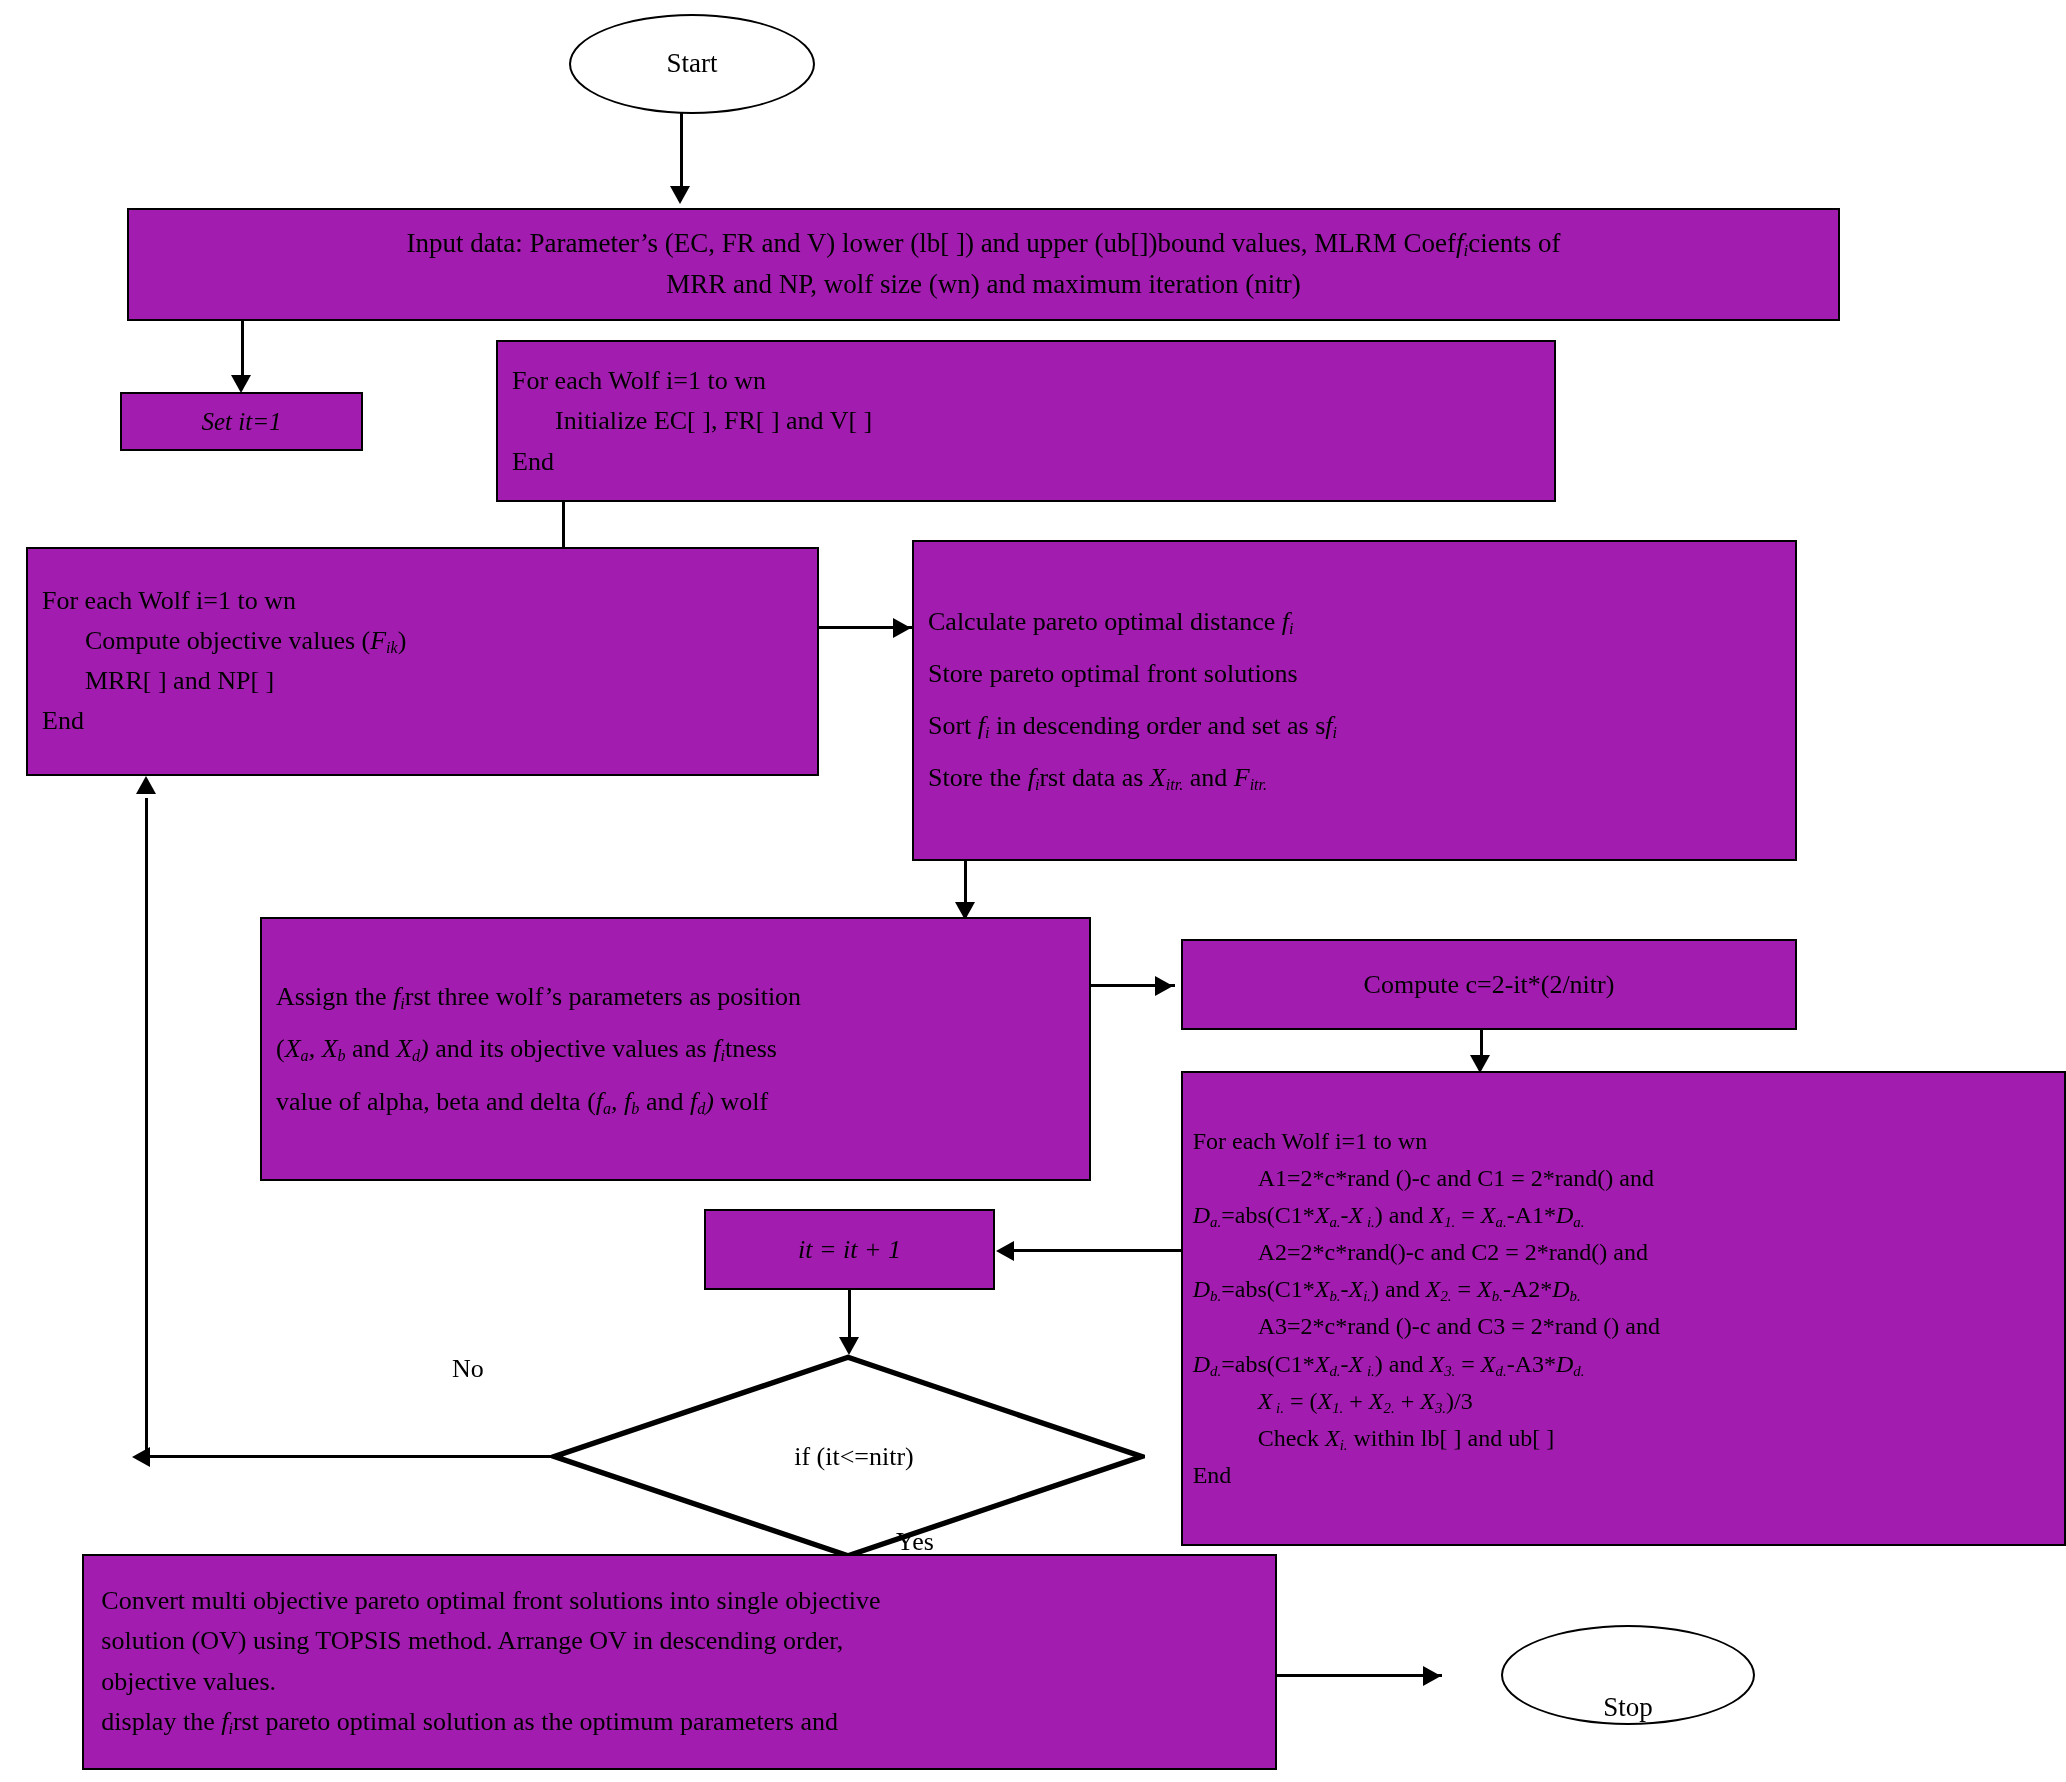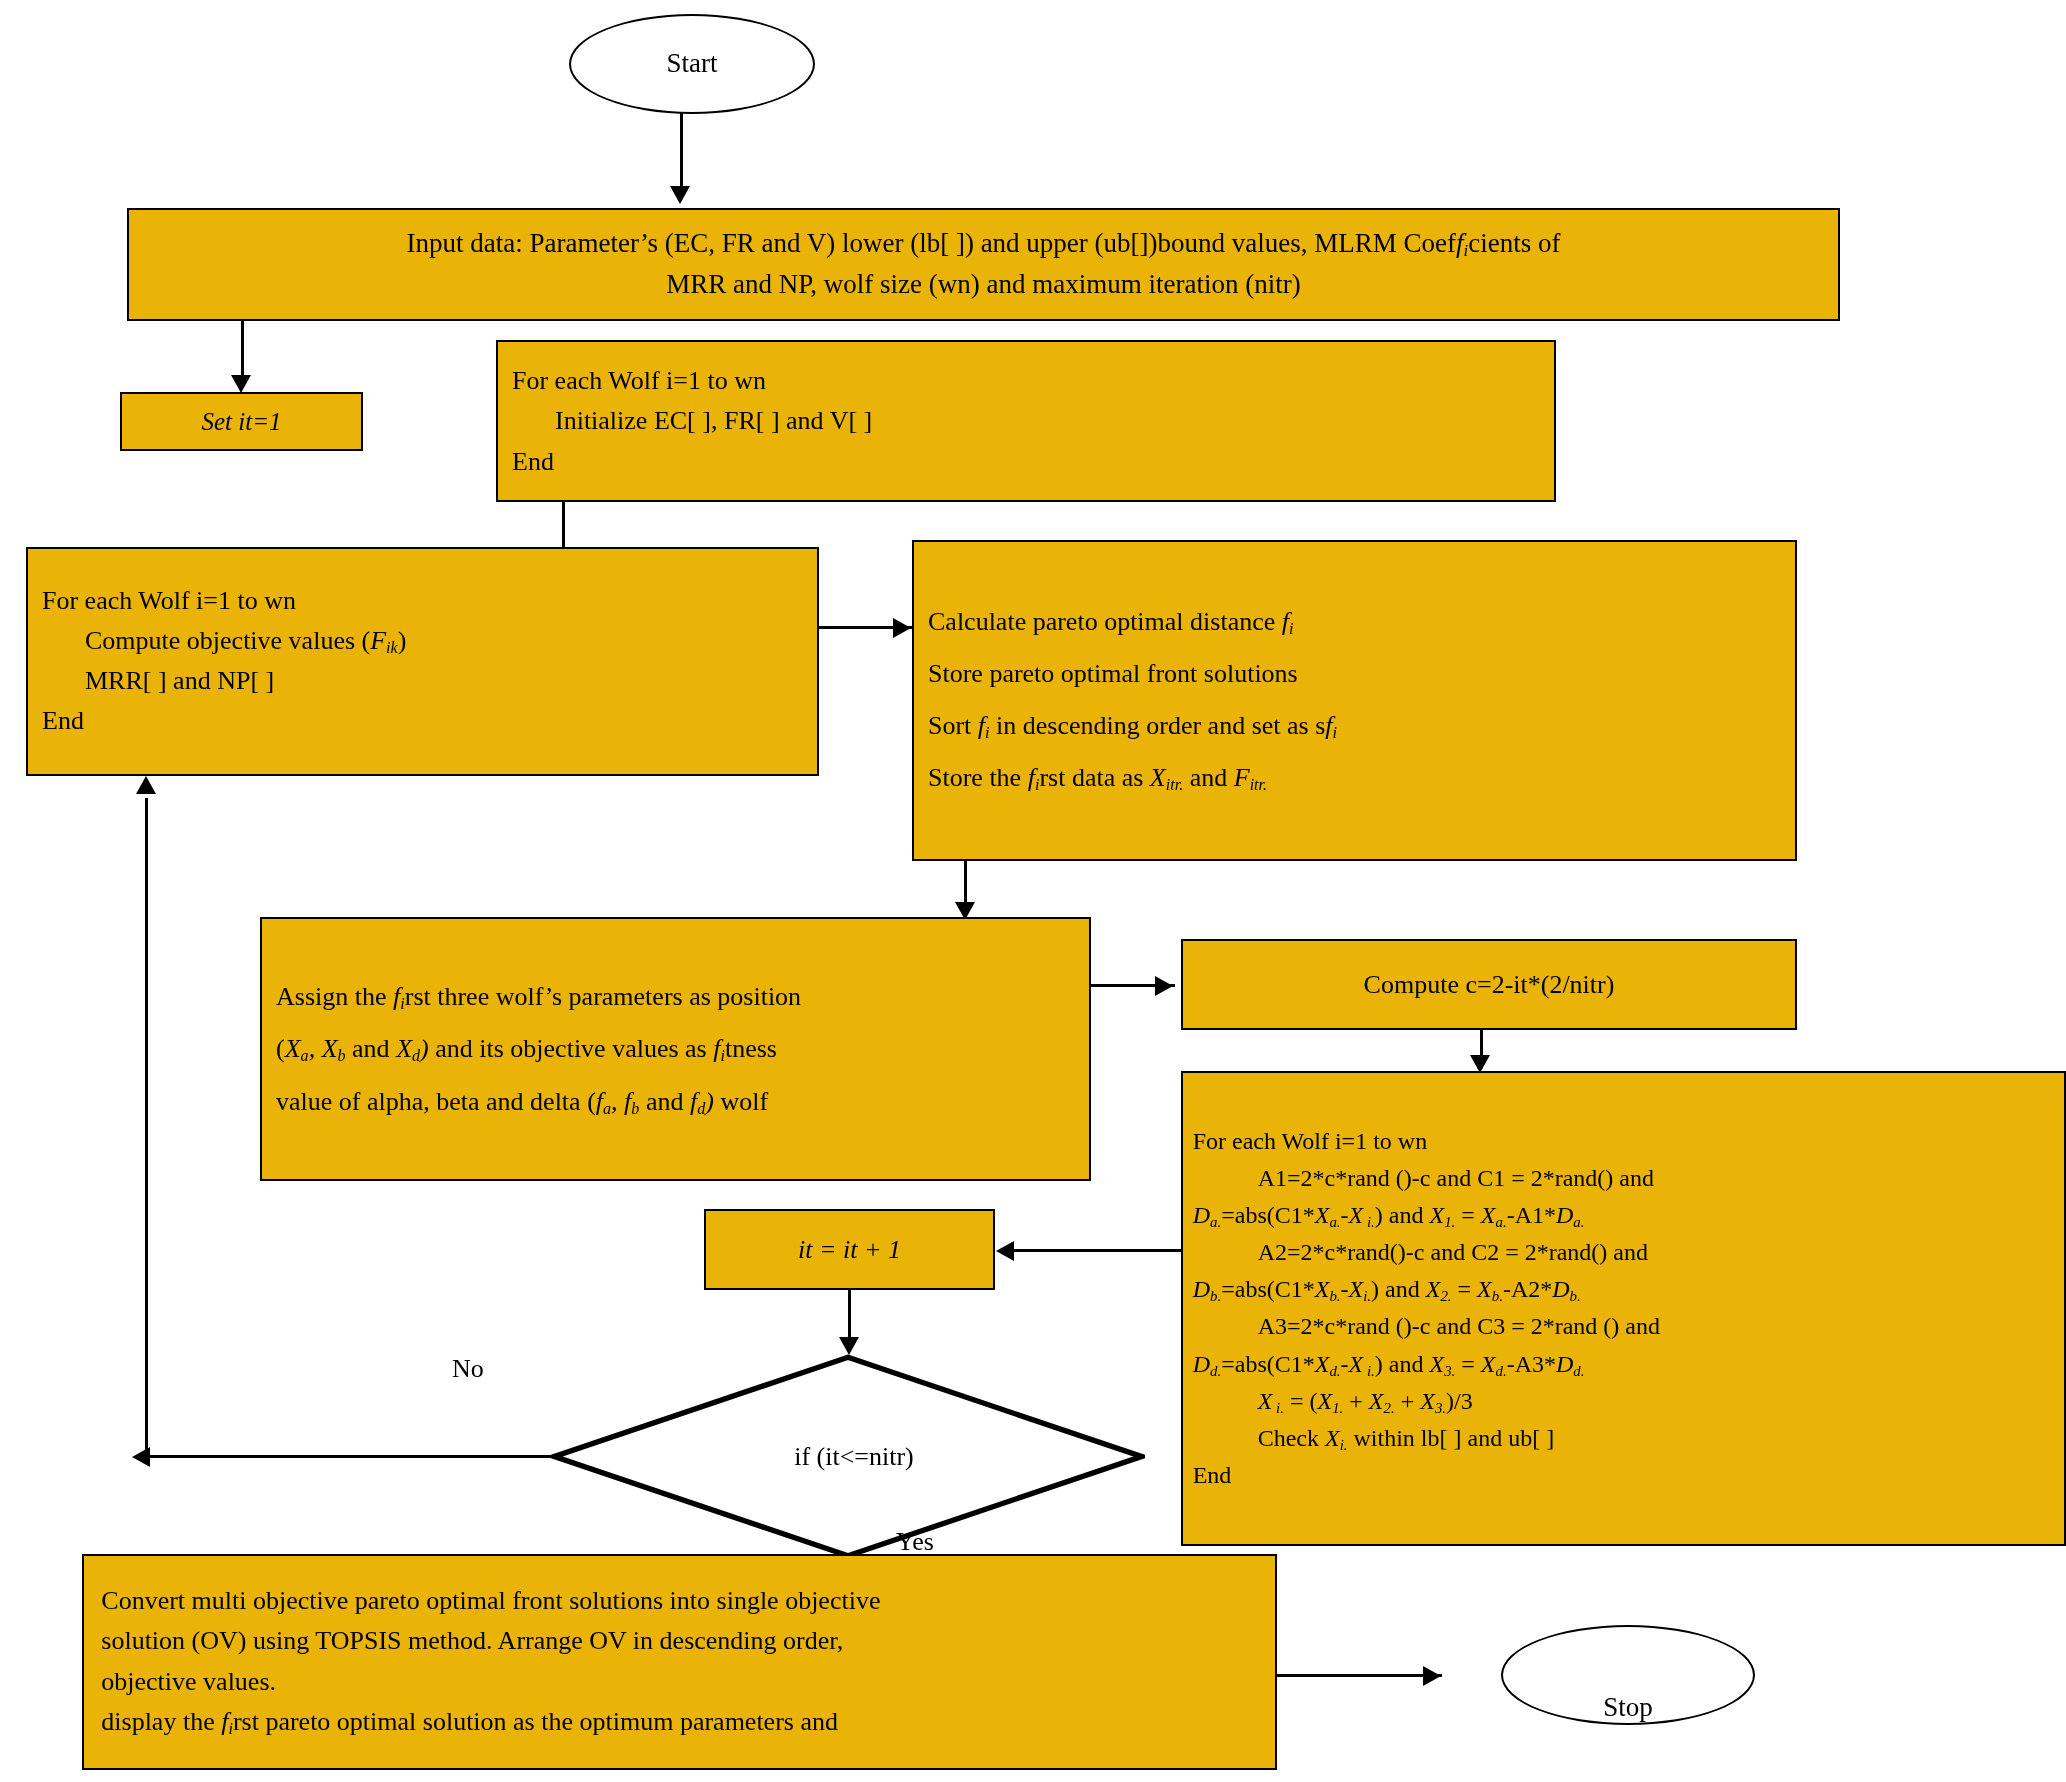--- a/index.html
+++ b/index.html
@@ -1,20 +1,20 @@
 <!DOCTYPE html>
 <html style="font-size:8.6px"><head>
 <meta charset="utf-8">
 <title>MOGWO Flowchart</title>
 <style>
   html,body{margin:0;padding:0;background:#ffffff;}
   body{font-family:"Liberation Serif","DejaVu Serif",serif;color:#000;}
   #page{position:relative;width:2066px;height:1783px;background:#fff;overflow:hidden;padding-left:36px;}
 
-  .box{position:absolute;box-sizing:border-box;border:2.2px solid #000;background:#eab308;}
+  .box{position:absolute;box-sizing:border-box;border:2.2px solid #000;background:#a21caf;}
   .box-inner{position:absolute;left:0;right:0;top:50%;transform:translateY(-50%);padding:0 14px;box-sizing:border-box;}
   .line{line-height:1.55;}
 
   .ellipse{position:absolute;box-sizing:border-box;border:2.7px solid #000;border-radius:50%;background:#fff;
            display:flex;align-items:center;justify-content:center;}
 
   .diamond-wrap{position:absolute;}
   .diamond-wrap svg{display:block;}
   .diamond-label{position:absolute;left:12px;right:0;top:50%;transform:translateY(-50%);text-align:center;}
 

